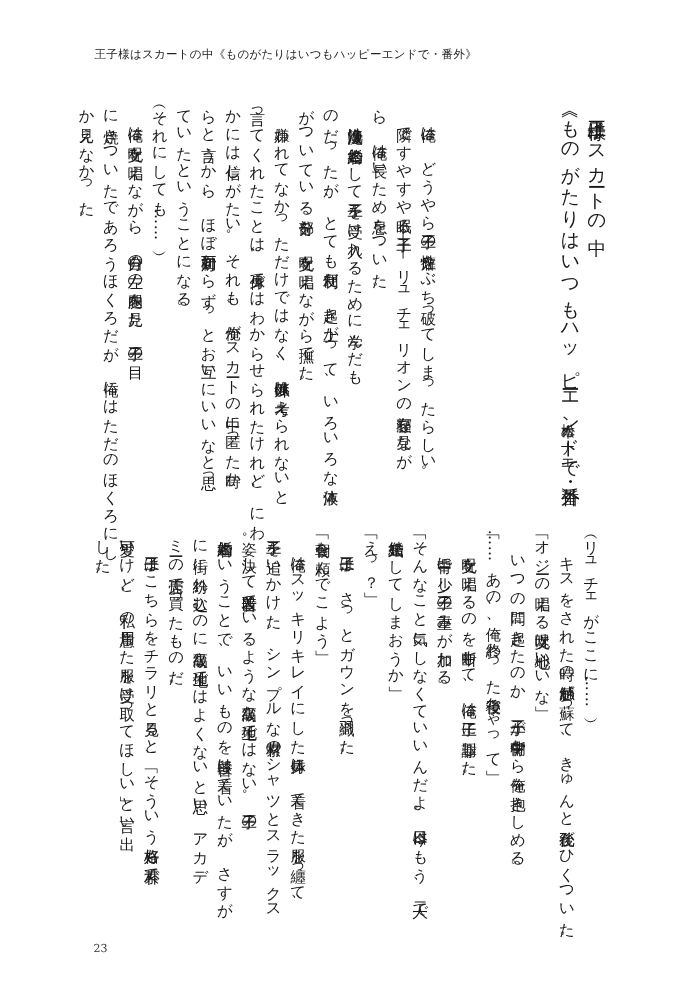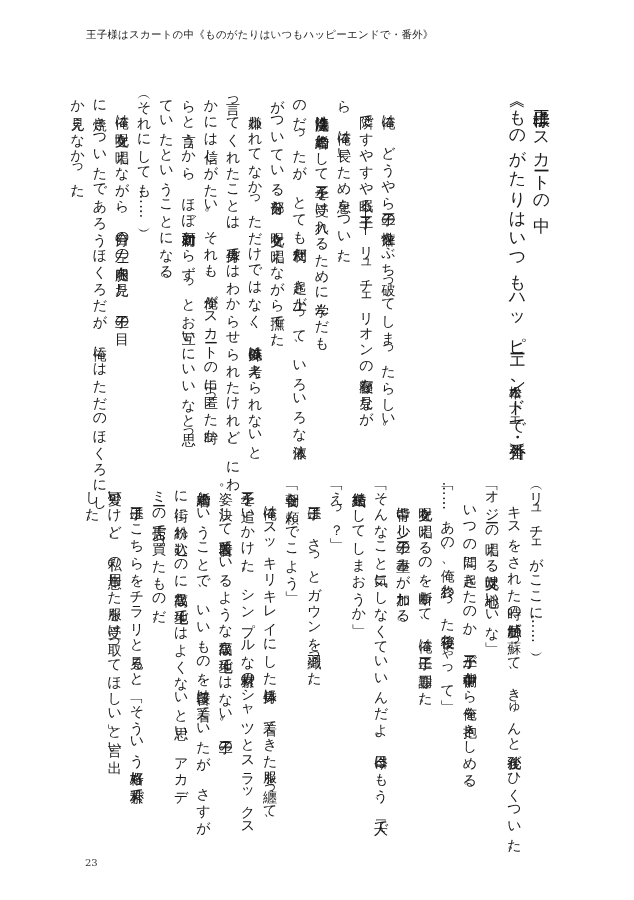--- a/index.html
+++ b/index.html
@@ -1,18 +1,18 @@
 <!DOCTYPE html>
 <html><head>
 <meta charset="utf-8">
 <style>
   html, body { margin: 0; padding: 0; background: #ffffff; }
   body { width: 634px; height: 900px; position: relative; overflow: hidden;
          font-family: "DejaVu Serif", "Liberation Serif", serif; color: #1a1a1a; }
-  .running-head { position: absolute; left: 86px; top: 28px; font-size: 10.5px;
+  .running-head { position: absolute; left: 86px; top: 43px; font-size: 10.5px;
                   letter-spacing: 0.2px; white-space: nowrap; color: #222; }
   .block { position: absolute; writing-mode: vertical-rl; font-size: 14px;
            line-height: 22.2px; letter-spacing: 0.55px; }
   .block p { margin: 0; white-space: pre; }
   .top-block { right: 234px; top: 90px; height: 350px; }
   .bottom-block { right: 86px; top: 481px; height: 350px; }
   .title-area { position: absolute; right: 80px; top: 96px; writing-mode: vertical-rl;
                 height: 360px; }
   .title { font-size: 17px; line-height: 24px; letter-spacing: 1.2px; margin: 0; }
   .subtitle { font-size: 17px; line-height: 24px; letter-spacing: 1.2px; margin: 0; }

